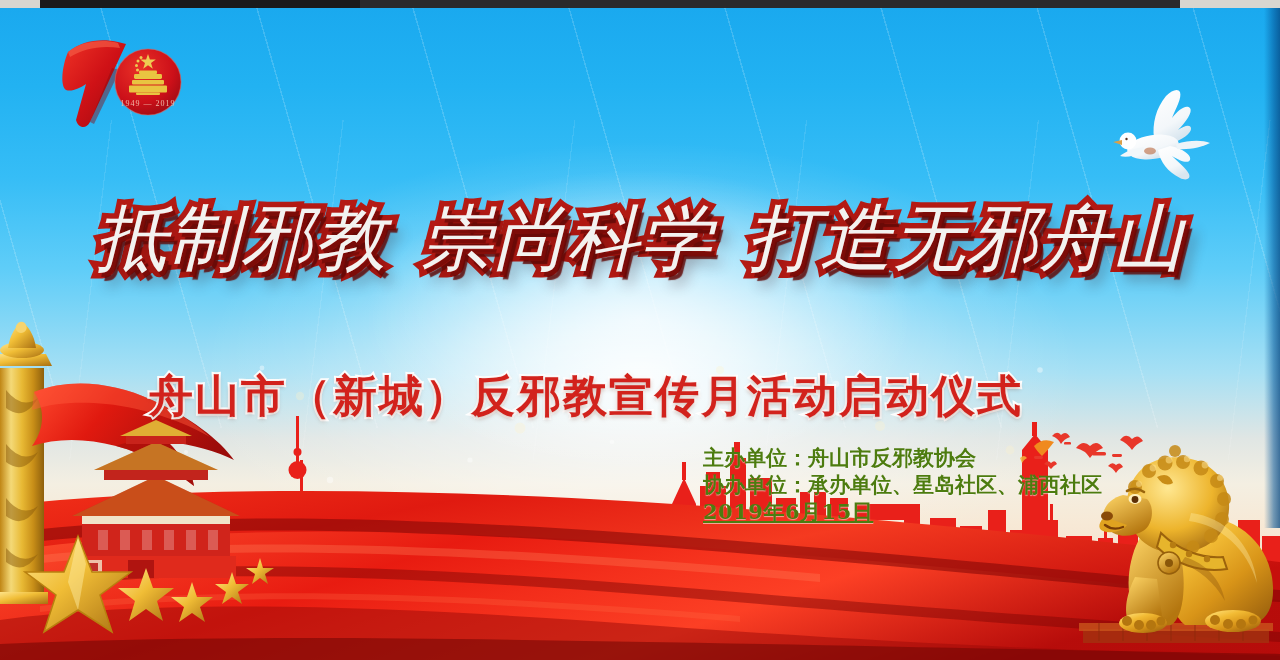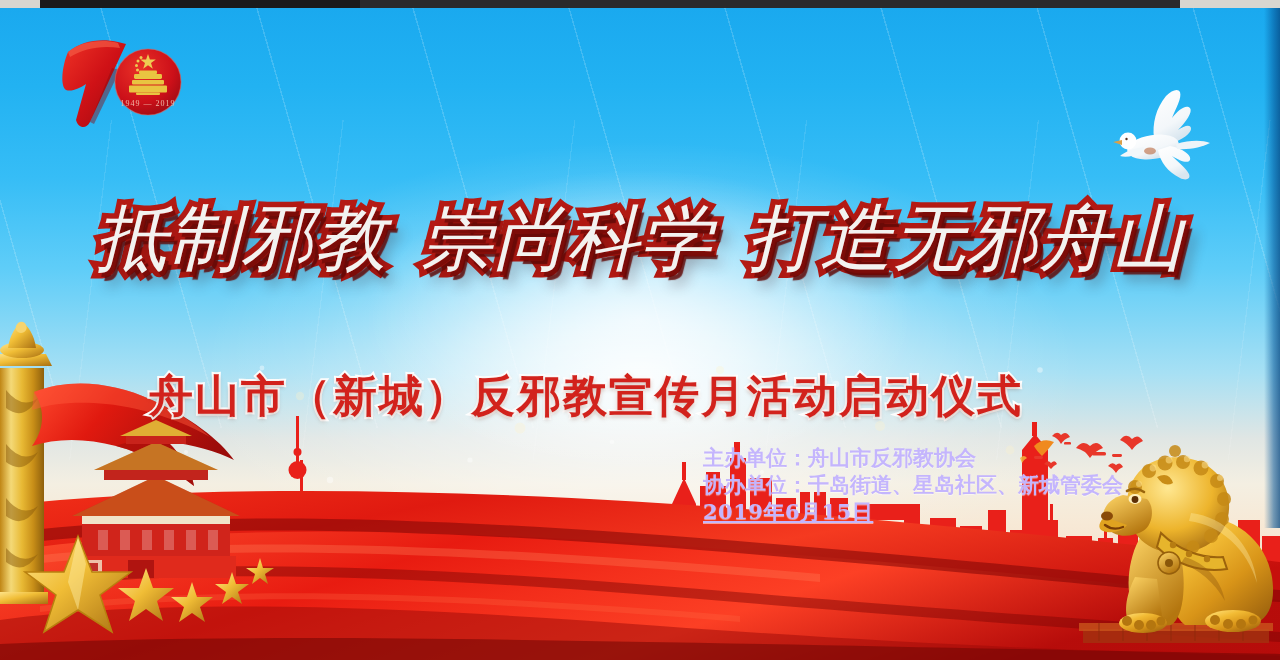--- a/index.html
+++ b/index.html
@@ -76,21 +76,21 @@
             z-index:40;white-space:nowrap;margin-top:36px;}
   .subtitle span{font-family:"DejaVu Serif","Liberation Serif",serif;
        font-weight:700;font-size:44px;line-height:52px;letter-spacing:2px;
        color:#d2221c;
        -webkit-text-stroke:4px #ffffff;paint-order:stroke fill;
        text-shadow:0 2px 4px rgba(120,60,40,.35);}
 
   
   .credits{position:absolute;left:703px;top:444px;z-index:45;
            font-family:"DejaVu Serif","Liberation Serif",serif;
-           color:#c4b5fd;font-weight:700;}
+           color:#4d7c0f;font-weight:700;}
   .credits .ln{font-size:21px;line-height:27px;white-space:nowrap;
                text-shadow:0 1px 1px rgba(255,255,255,.55);}
   .credits .ln.date{font-size:21px;letter-spacing:.5px;text-decoration:underline;}
 
   
   .logo70{position:absolute;left:56px;top:30px;width:140px;height:110px;z-index:35;}
 
   
   .dove{position:absolute;left:1098px;top:84px;width:120px;height:110px;z-index:35;}
 
@@ -561,18 +561,18 @@
       <circle cx="176" cy="187" r="5"></circle>
         <circle cx="188" cy="183" r="4.5"></circle>
     </g>
 
     <path d="M120 120 C140 126 156 142 160 164 C150 146 134 132 116 126 Z" fill="#9a600d" opacity=".45"></path>
     <path d="M126 76 C160 80 188 108 192 146 C182 112 156 88 124 84 Z" fill="#fff0b0" opacity=".35"></path>
   </svg>
 
   <div class="credits">
     <div class="ln">主办单位：舟山市反邪教协会</div>
-    <div class="ln">协办单位：千岛街道、星岛社区、新城管委会</div>
+    <div class="ln">协办单位：承办单位、星岛社区、浦西社区</div>
     <div class="ln date">2019年6月15日</div>
   </div>
 
   <div class="photo-bottom"></div>
 </div>
 
 </body></html>

